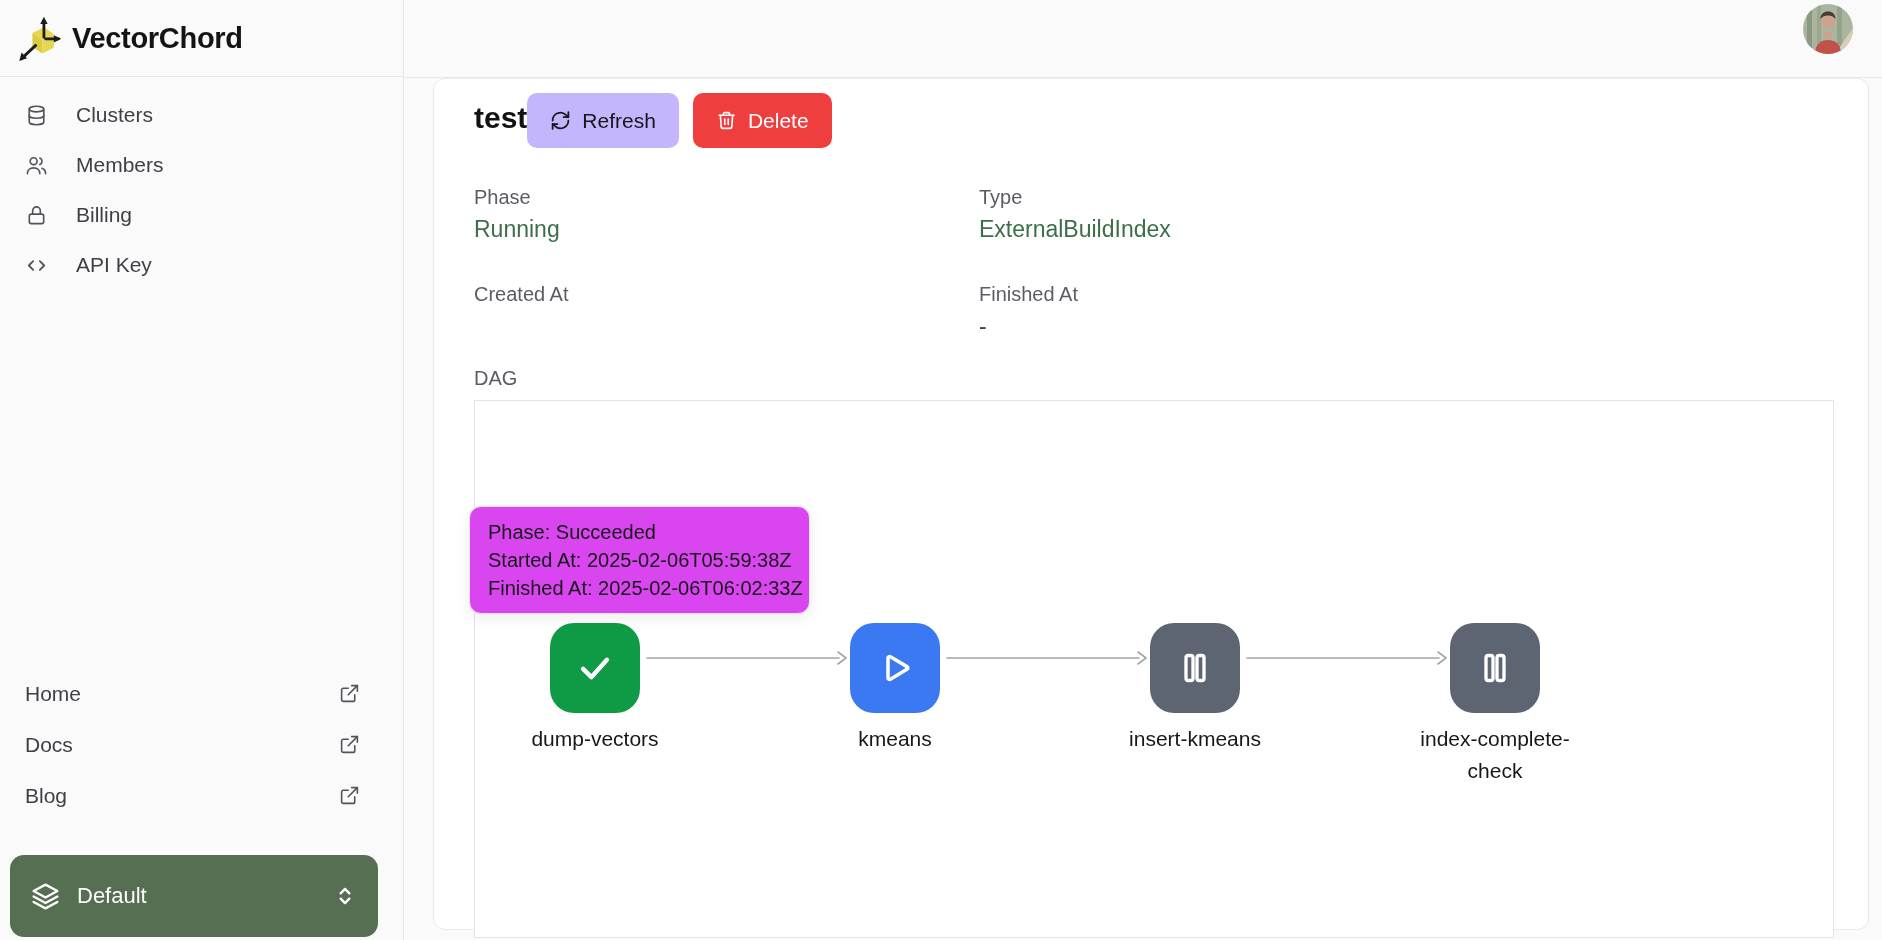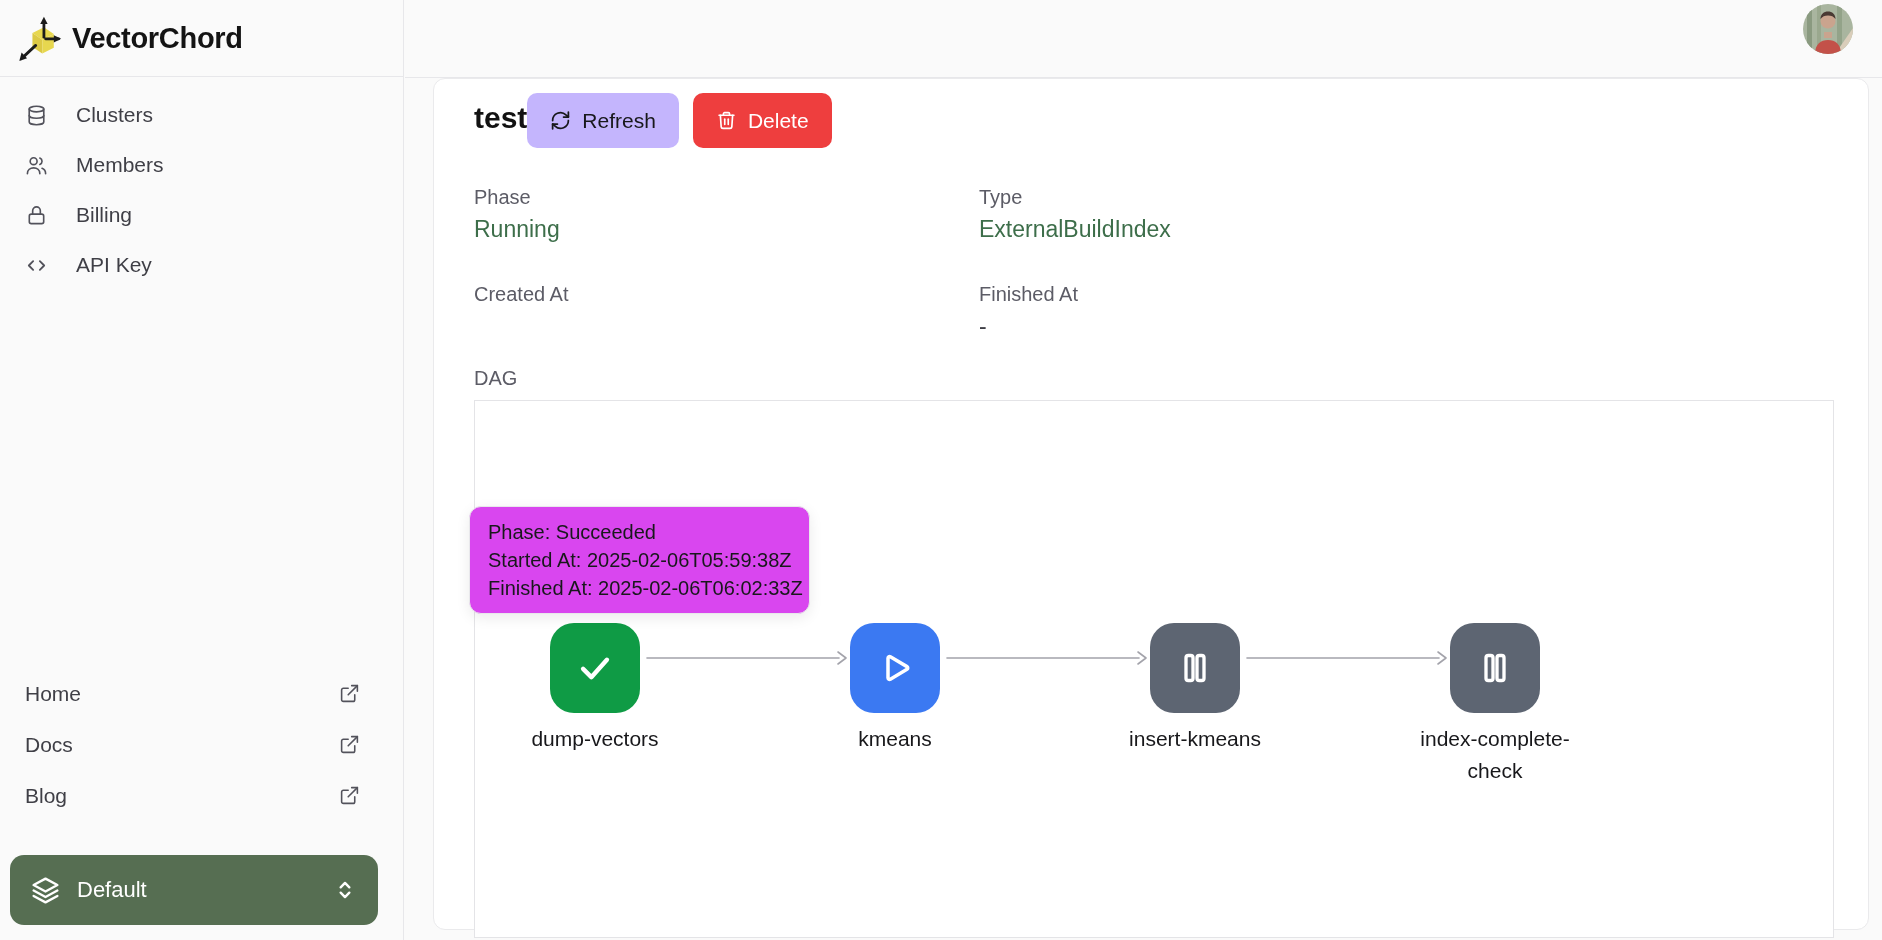--- a/index.html
+++ b/index.html
@@ -18,21 +18,21 @@
     padding-left:16px;gap:10px;box-sizing:border-box;}
   .brand-name{font-size:29px;font-weight:600;color:#141414;letter-spacing:-0.3px;}
   .side-nav{padding-top:13px;}
   .nav-item{height:50px;display:flex;align-items:center;padding-left:25px;gap:28px;cursor:pointer;}
   .nav-item .nav-icon{width:23px;height:23px;color:#52525b;}
   .nav-label{font-size:21px;color:#3f3f46;}
   .side-links{position:absolute;left:25px;right:43px;top:668px;}
   .side-link{height:51px;display:flex;align-items:center;justify-content:space-between;cursor:pointer;}
   .side-link span{font-size:21px;color:#3f3f46;}
   .side-link .ext-icon{width:21px;height:21px;color:#52525b;}
-  .workspace-btn{position:absolute;left:10px;top:855px;width:368px;height:70px;
+  .workspace-btn{position:absolute;left:10px;top:855px;width:368px;height:82px;
     border:none;border-radius:14px;background:#566e52;color:#ffffff;cursor:pointer;
     display:flex;align-items:center;padding:0 20px;gap:16px;box-sizing:border-box;
     font-family:inherit;}
   .workspace-btn .ws-label{font-size:22px;font-weight:500;flex:1;text-align:left;}
   .workspace-btn svg{flex:0 0 auto;}
 
   
   .main{position:absolute;left:405px;top:0;right:0;bottom:0;}
   .topbar{height:77px;border-bottom:1px solid #e7e7ea;background:#fafafa;position:relative;}
   .avatar{position:absolute;right:29px;top:4px;width:50px;height:50px;border-radius:50%;

